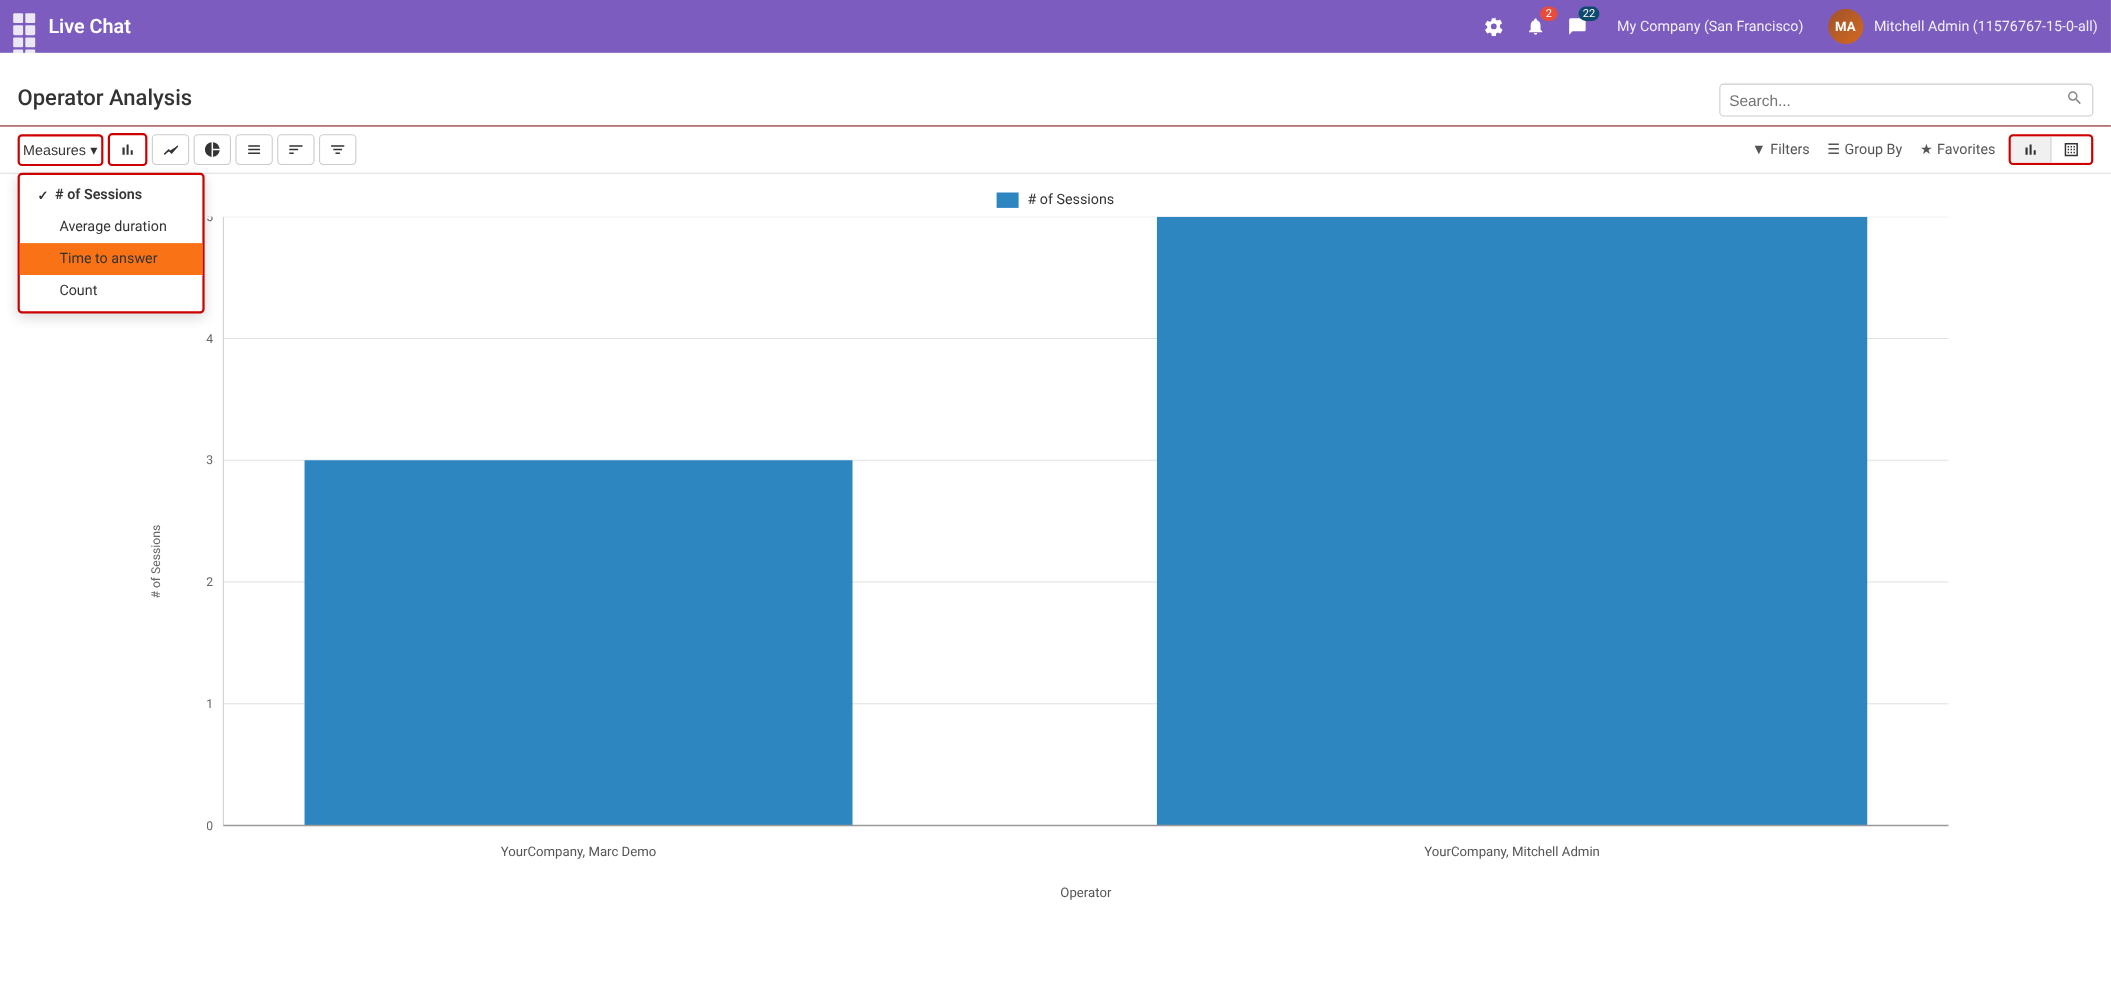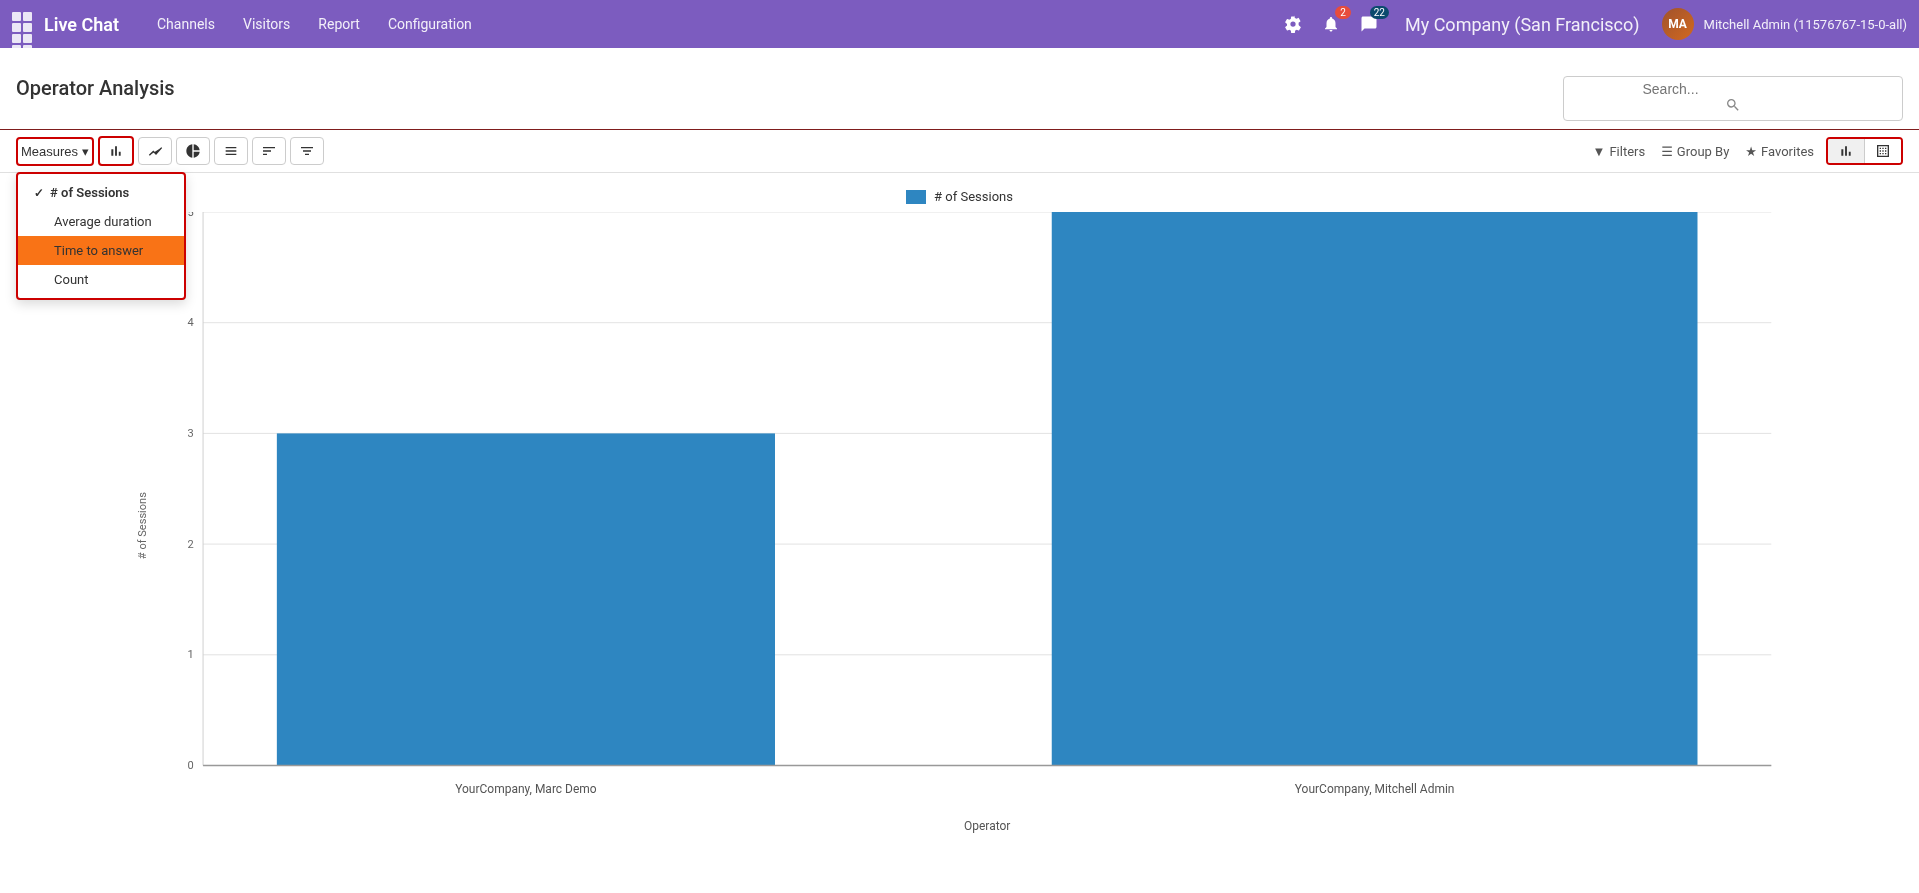--- a/index.html
+++ b/index.html
@@ -18,33 +18,33 @@
     .navbar-grid-icon { width: 24px; height: 24px; display: flex; flex-wrap: wrap; gap: 2px; cursor: pointer; }
     .navbar-grid-icon span { width: 9px; height: 9px; background: rgba(255,255,255,0.85); border-radius: 1px; }
     .navbar-app-title { font-size: 18px; font-weight: 600; color: #fff; margin-left: 4px; margin-right: 20px; white-space: nowrap; }
     .navbar-nav { display: flex; gap: 0; }
     .navbar-nav-item { color: rgba(255,255,255,0.9); padding: 0 14px; height: 48px; display: flex; align-items: center; cursor: pointer; font-size: 14px; }
     .navbar-spacer { flex: 1; }
     .navbar-icons { display: flex; align-items: center; gap: 10px; }
     .navbar-icon-btn { position: relative; color: #fff; cursor: pointer; width: 28px; height: 28px; display: flex; align-items: center; justify-content: center; }
     .badge { position: absolute; top: -4px; right: -6px; background: #E74C3C; color: #fff; border-radius: 10px; font-size: 10px; padding: 1px 4px; min-width: 16px; text-align: center; }
     .badge-green { background: #0c4a6e; }
-    .navbar-company { color: rgba(255,255,255,0.9); font-size: 18px; margin: 0 12px; white-space: nowrap; }
+    .navbar-company { color: rgba(255,255,255,0.9); font-size: 13px; margin: 0 12px; white-space: nowrap; }
     .navbar-user { color: rgba(255,255,255,0.9); font-size: 13px; white-space: nowrap; }
 
     
     .page-header {
       padding: 28px 16px 8px;
       border-bottom: 1px solid #7f1d1d;
       display: flex;
       align-items: flex-start;
       justify-content: space-between;
     }
     .page-title { font-size: 20px; font-weight: 500; color: #333; }
-    .search-bar { display: flex; align-items: center; border: 1px solid #ccc; border-radius: 4px; padding: 4px 8px; width: 340px; background: #fff; flex-direction: column; }
+    .search-bar { display: flex; align-items: center; border: 1px solid #ccc; border-radius: 4px; padding: 4px 8px; width: 340px; background: #fff; }
     .search-bar input { border: none; outline: none; flex: 1; font-size: 14px; }
     .search-icon-svg { color: #888; }
 
     
     .toolbar {
       padding: 6px 16px;
       display: flex;
       align-items: center;
       gap: 4px;
       border-bottom: 1px solid #e0e0e0;
@@ -144,26 +144,20 @@
       <span></span>
       <span></span>
     <span></span>
       <span></span>
       <span></span>
     <span></span>
       <span></span>
       <span></span>
   </div>
   <span class="navbar-app-title">Live Chat</span>
-  <div class="navbar-nav">
-    <span class="navbar-nav-item">Channels</span>
-    <span class="navbar-nav-item">Visitors</span>
-    <span class="navbar-nav-item">Report</span>
-    <span class="navbar-nav-item">Configuration</span>
-  </div>
   <div class="navbar-spacer"></div>
   <div class="navbar-icons">
     <div class="navbar-icon-btn">
       <svg width="18" height="18" viewBox="0 0 24 24" fill="white">
           <path d="M12 15.5A3.5 3.5 0 018.5 12 3.5 3.5 0 0112 8.5a3.5 3.5 0 013.5 3.5 3.5 3.5 0 01-3.5 3.5m7.43-2.92c.04-.34.07-.69.07-1.08 0-.39-.03-.74-.07-1.08l2.33-1.82c.21-.16.27-.45.13-.69l-2.21-3.82c-.13-.24-.42-.32-.65-.24l-2.75 1.1c-.57-.44-1.18-.8-1.86-1.08l-.42-2.93A.5.5 0 0014 2h-4a.5.5 0 00-.5.42l-.42 2.93c-.68.28-1.29.64-1.86 1.08l-2.75-1.1c-.23-.08-.52 0-.65.24L1.61 9.39c-.14.24-.08.53.13.69l2.33 1.82c-.04.34-.07.69-.07 1.08 0 .39.03.74.07 1.08l-2.33 1.82c-.21.16-.27.45-.13.69l2.21 3.82c.13.24.42.32.65.24l2.75-1.1c.57.44 1.18.8 1.86 1.08l.42 2.93c.07.24.26.42.5.42h4c.24 0 .43-.18.5-.42l.42-2.93c.68-.28 1.29-.64 1.86-1.08l2.75 1.1c.23.08.52 0 .65-.24l2.21-3.82c.14-.24.08-.53-.13-.69l-2.33-1.82z"></path>
         </svg>
     </div>
     <div class="navbar-icon-btn">
       <svg width="18" height="18" viewBox="0 0 24 24" fill="white">
           <path d="M12 22c1.1 0 2-.9 2-2h-4c0 1.1.9 2 2 2zm6-6V11c0-3.07-1.64-5.64-4.5-6.32V4c0-.83-.67-1.5-1.5-1.5s-1.5.67-1.5 1.5v.68C7.63 5.36 6 7.92 6 11v5l-2 2v1h16v-1l-2-2z"></path>

